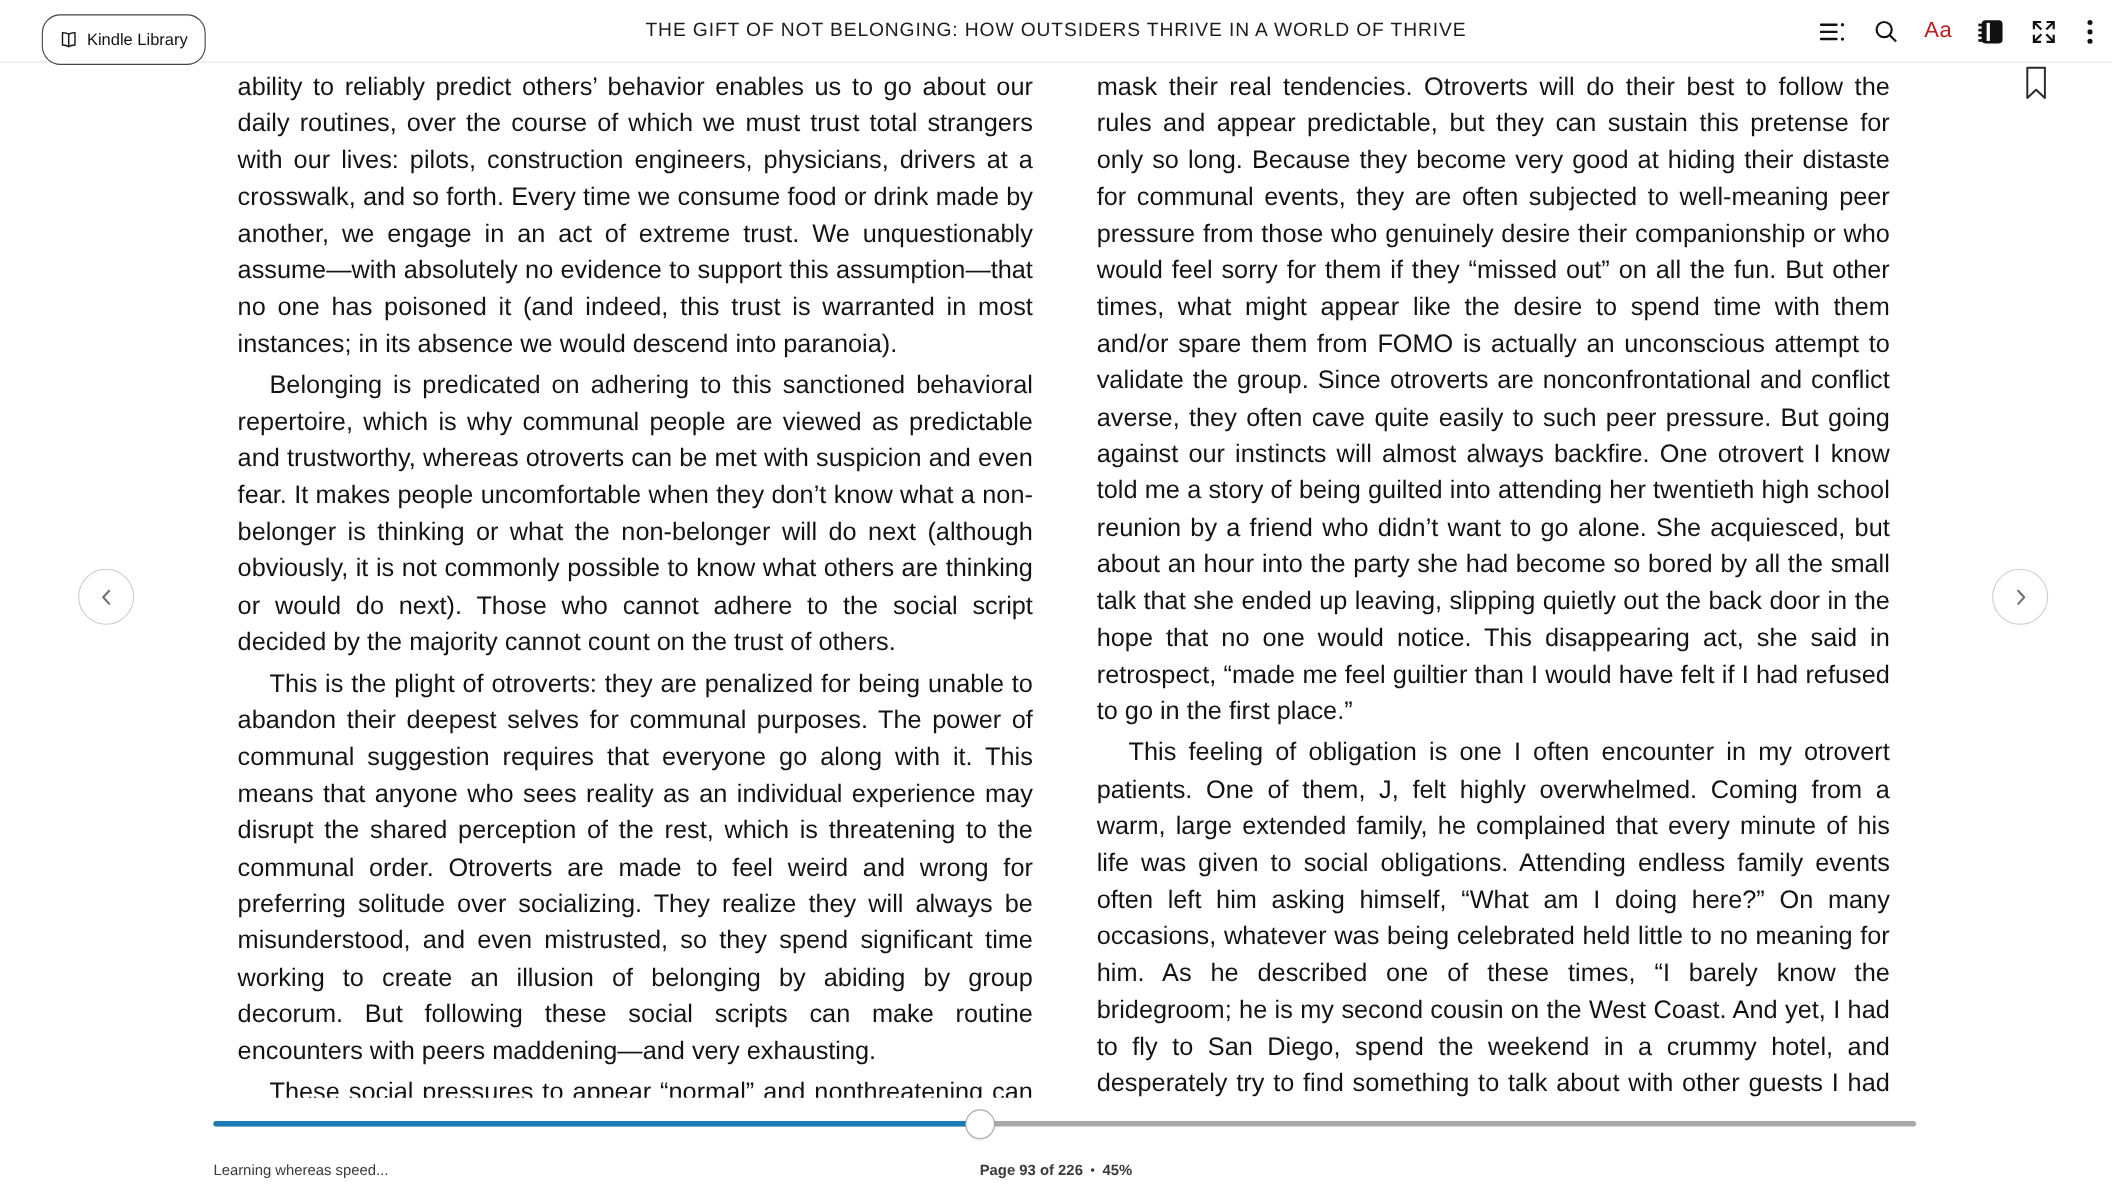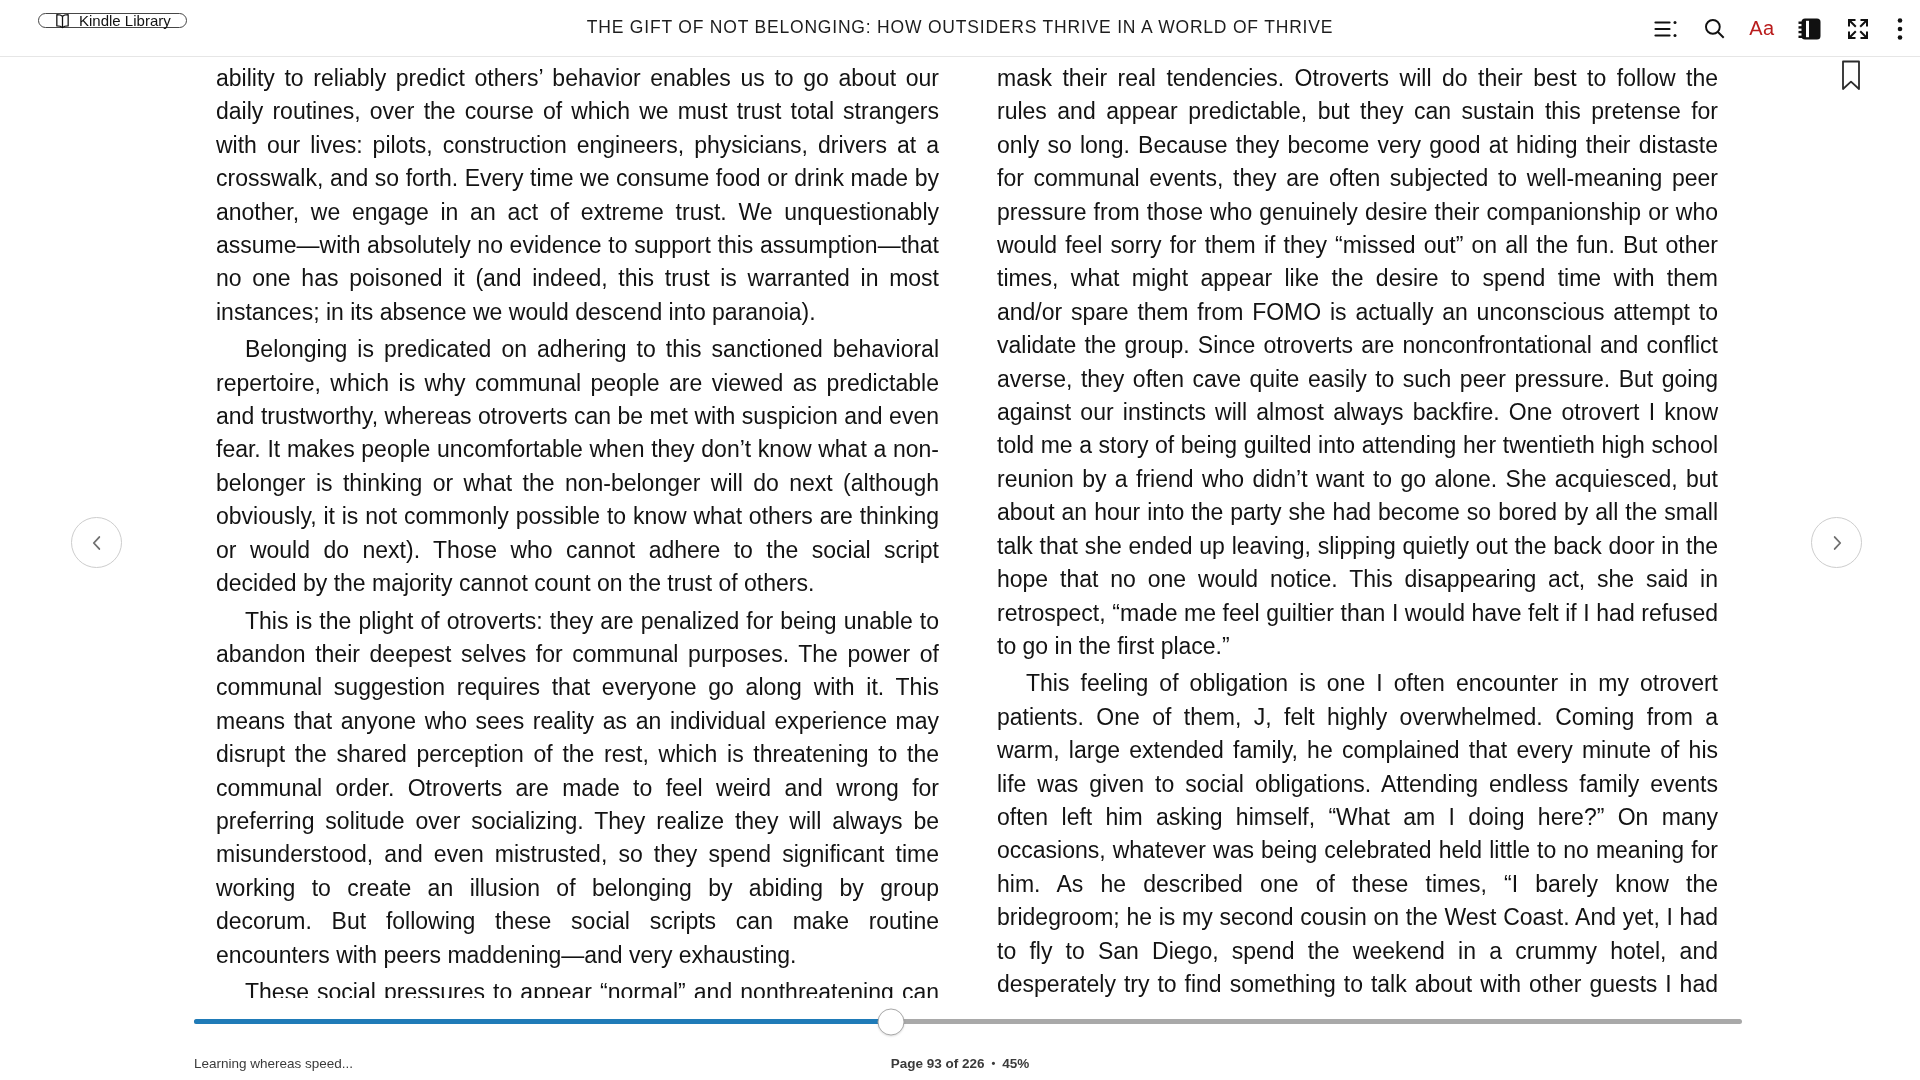--- a/index.html
+++ b/index.html
@@ -13,21 +13,21 @@
     color: #1d1d1d;
   }
 
   
   .header {
     position: absolute; top: 0; left: 0; width: 1920px; height: 57px;
     background: #fff;
     border-bottom: 1px solid #e6e6e6;
   }
   .library-btn {
-    position: absolute; left: 38px; top: 13px; height: 15px;
+    position: absolute; left: 38px; top: 13px; height: 46px;
     display: flex; align-items: center; gap: 8px;
     padding: 0 15px;
     border: 1px solid #464646; border-radius: 17px;
     background: #fff; cursor: pointer;
     font-size: 15px; color: #111;
     font-family: "Liberation Sans", sans-serif;
   }
   .page-title {
     position: absolute; left: 0; right: 0; top: 17px;
     text-align: center;

